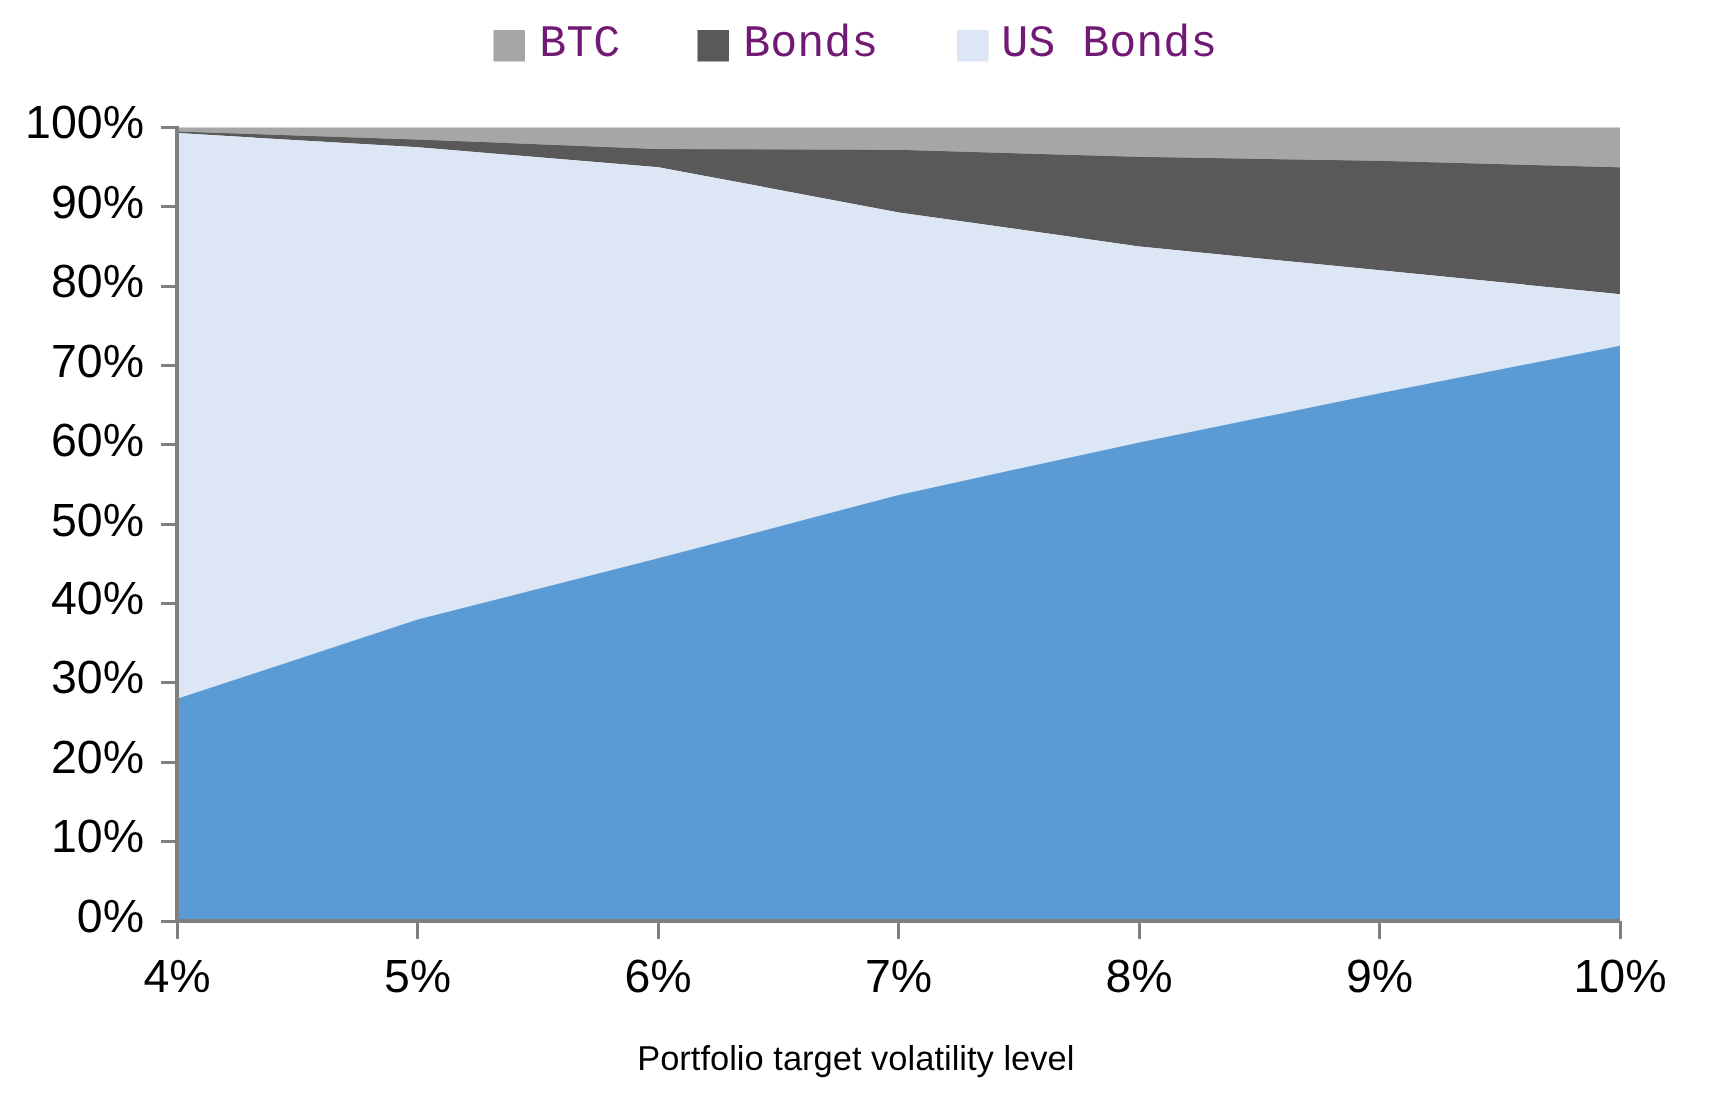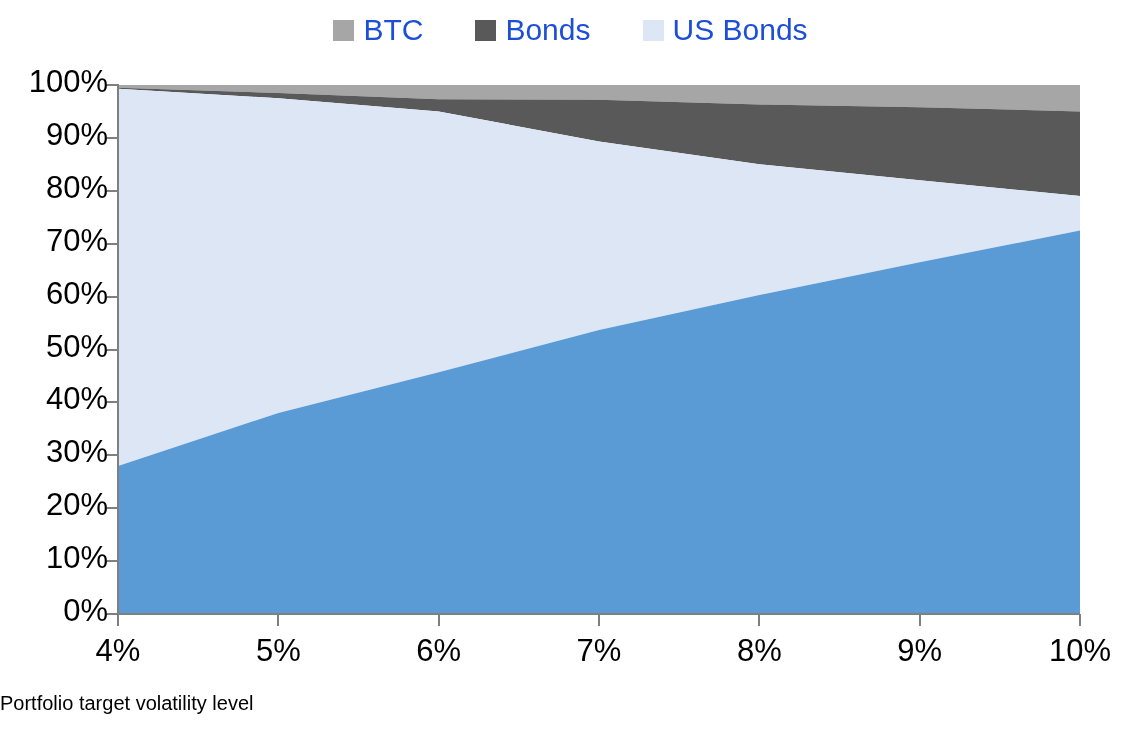--- a/index.html
+++ b/index.html
@@ -13,47 +13,47 @@
   
   .legend{
     position:absolute;left:0;top:8px;width:1141px;height:44px;
     display:flex;justify-content:center;align-items:center;gap:0px;
   }
   .legend-item{display:flex;align-items:center;margin:0 26px;}
   .legend-swatch{
     width:21px;height:21px;display:inline-block;margin-right:9px;flex:none;
   }
   .legend-label{
-    font-size:30px;color:#1d4ed8;line-height:30px;white-space:nowrap;
-    font-family:Liberation Sans, sans-serif;
+    font-size:30px;color:#701a75;line-height:30px;white-space:nowrap;
+    font-family:Liberation Mono, monospace;
   }
 
   
   .plot-wrap{position:absolute;left:0;top:0;width:1141px;height:742px;}
   .plot-svg{position:absolute;left:0;top:0;}
 
   
   .ytick{
     position:absolute;right:1059px;
     font-size:31px;color:#000000;text-align:right;white-space:nowrap;
     font-family:"Liberation Sans", sans-serif;
   }
-  .ylabels{position:absolute;left:16px;top:0;width:108px;height:742px;}
+  .ylabels{position:absolute;left:4px;top:0;width:108px;height:742px;}
   .ylabels .ytick{position:absolute;right:0;width:108px;}
 
   
   .xlabels{position:absolute;left:0;top:0;width:1141px;height:742px;}
   .xlabels .xtick{
     position:absolute;font-size:31px;color:#000000;white-space:nowrap;
     transform:translateX(-50%);font-family:"Liberation Sans", sans-serif;
   }
 
   .axis-title{
-    position:absolute;left:0;top:692px;width:1141px;text-align:left;
-    font-size:20px;color:#000000;font-family:"Liberation Sans", sans-serif;
+    position:absolute;left:0;top:692px;width:1141px;text-align:center;
+    font-size:23px;color:#000000;font-family:"Liberation Sans", sans-serif;
   }
 </style>
 </head>
 <body>
 
 <div id="chart-root">
 
   <div class="legend">
     <div class="legend-item">
       <span class="legend-swatch" style="background:#a6a6a6"></span>

